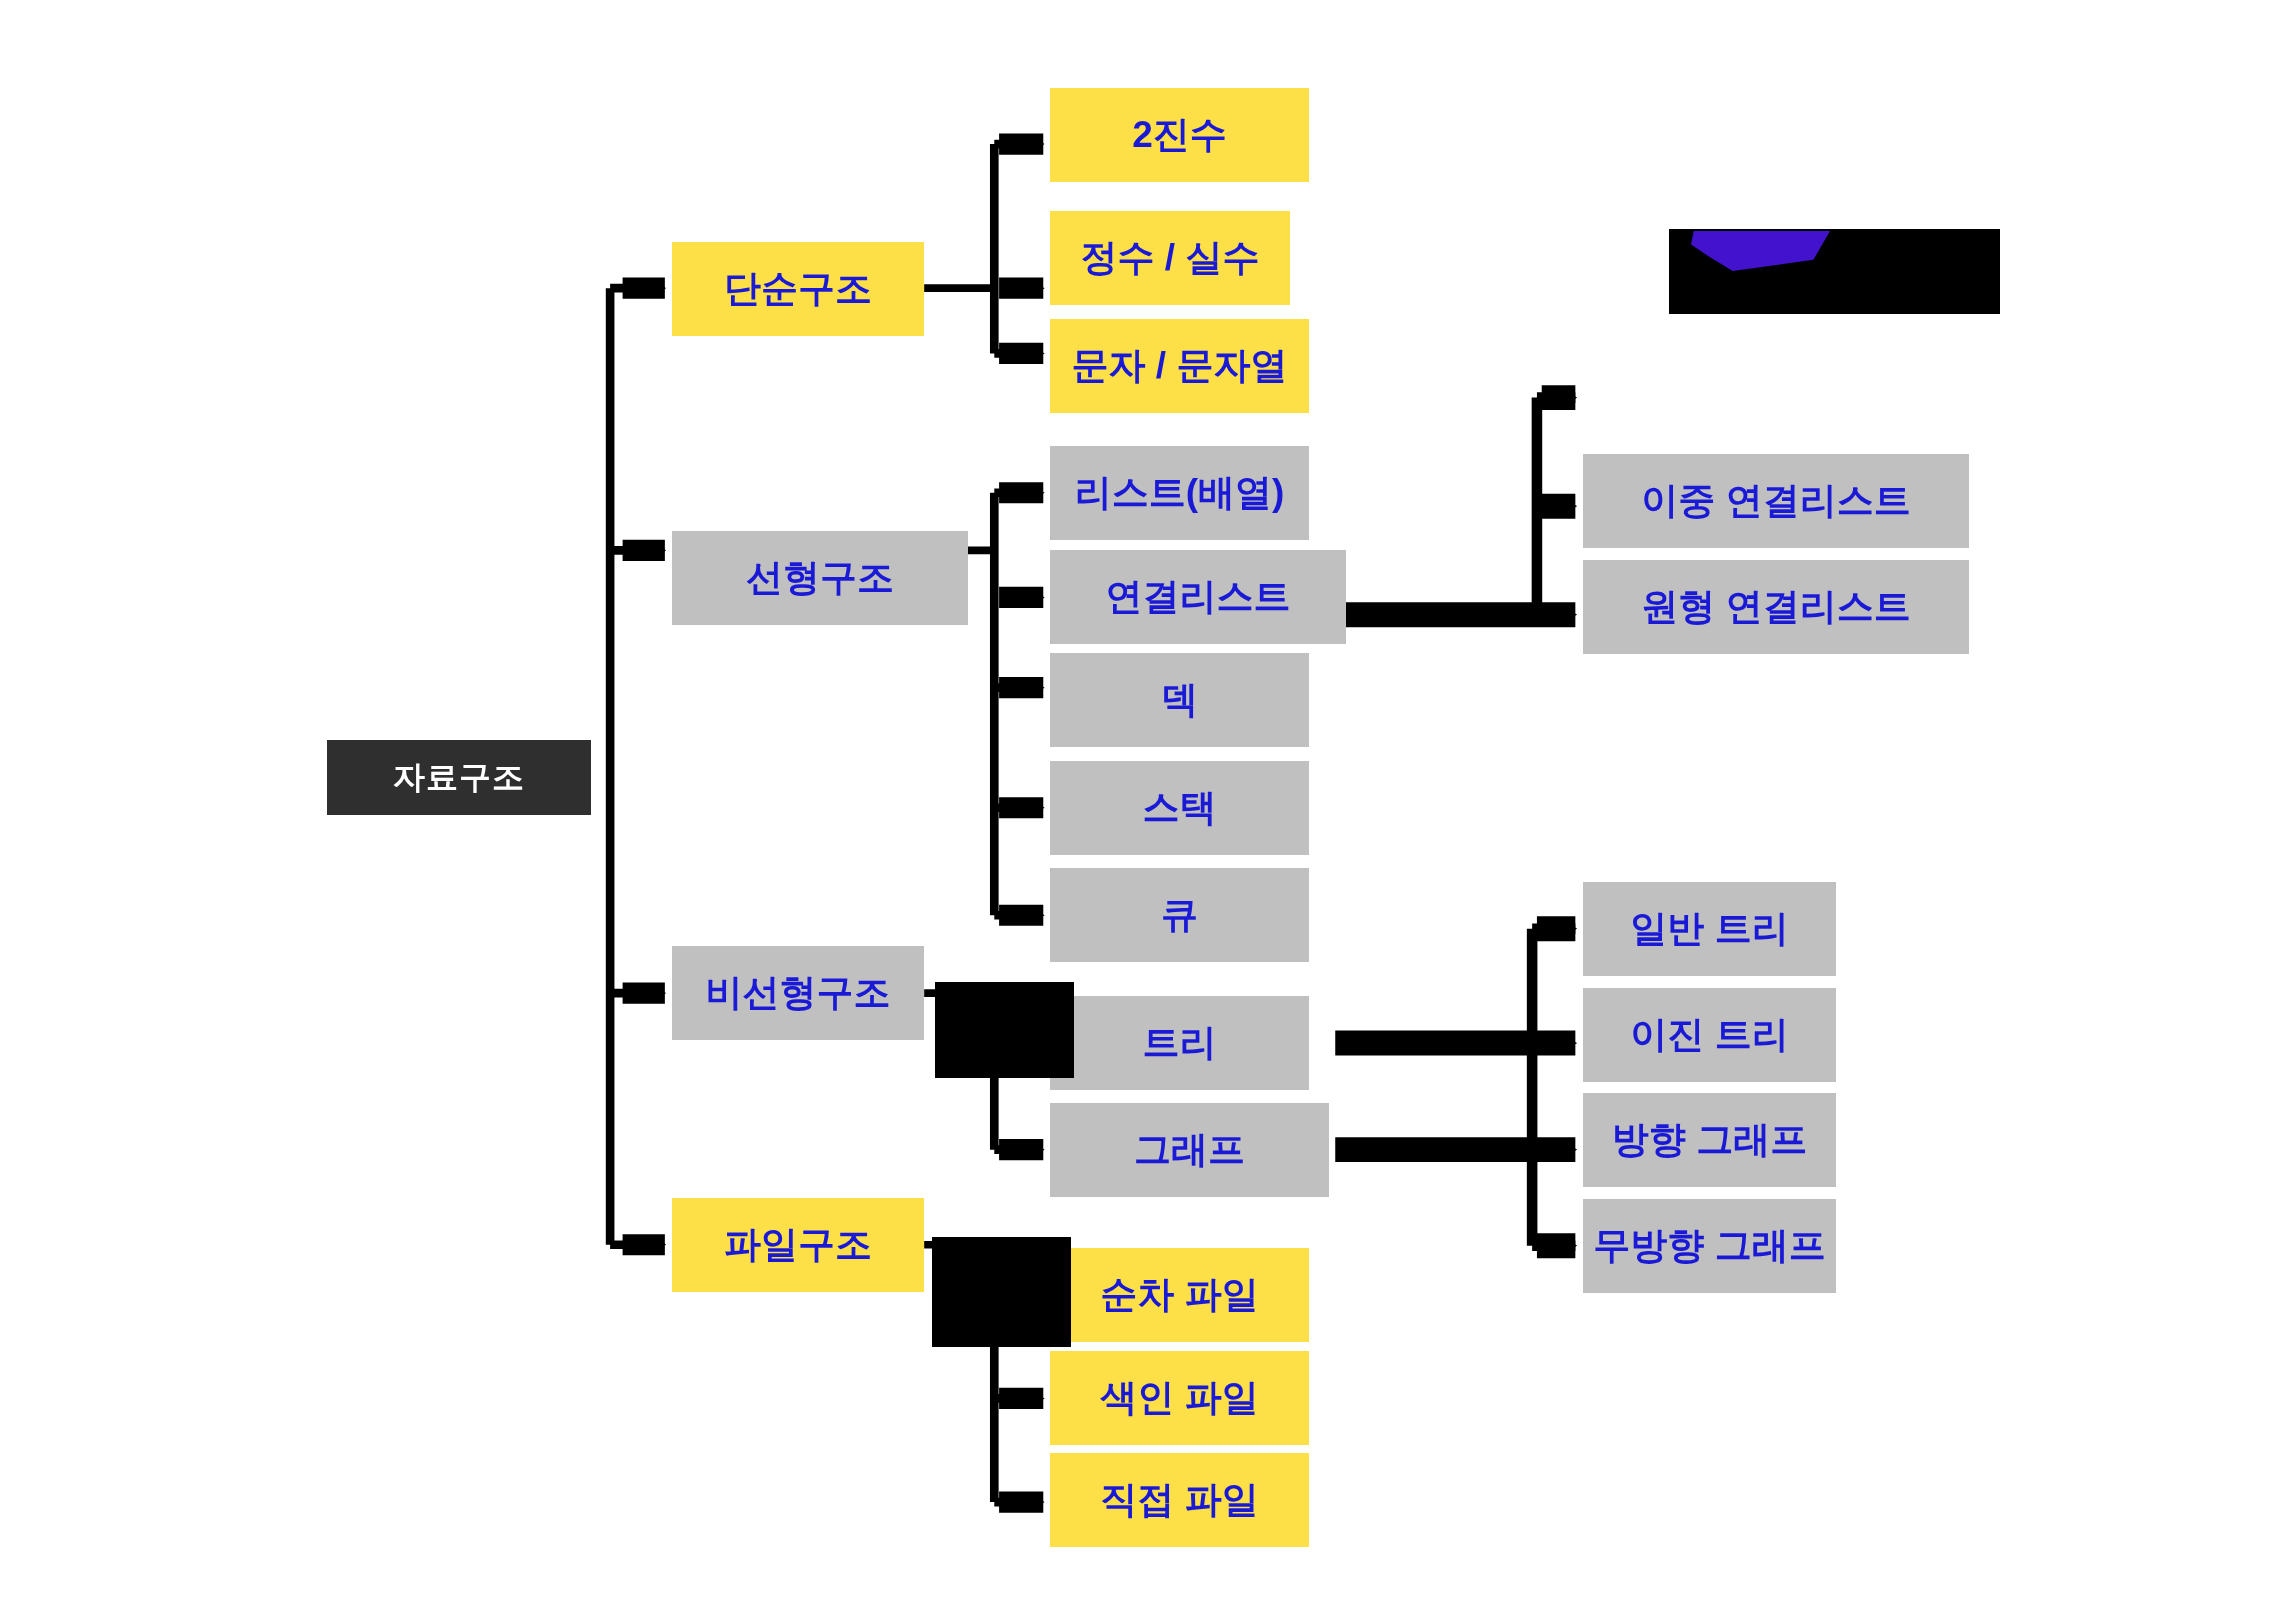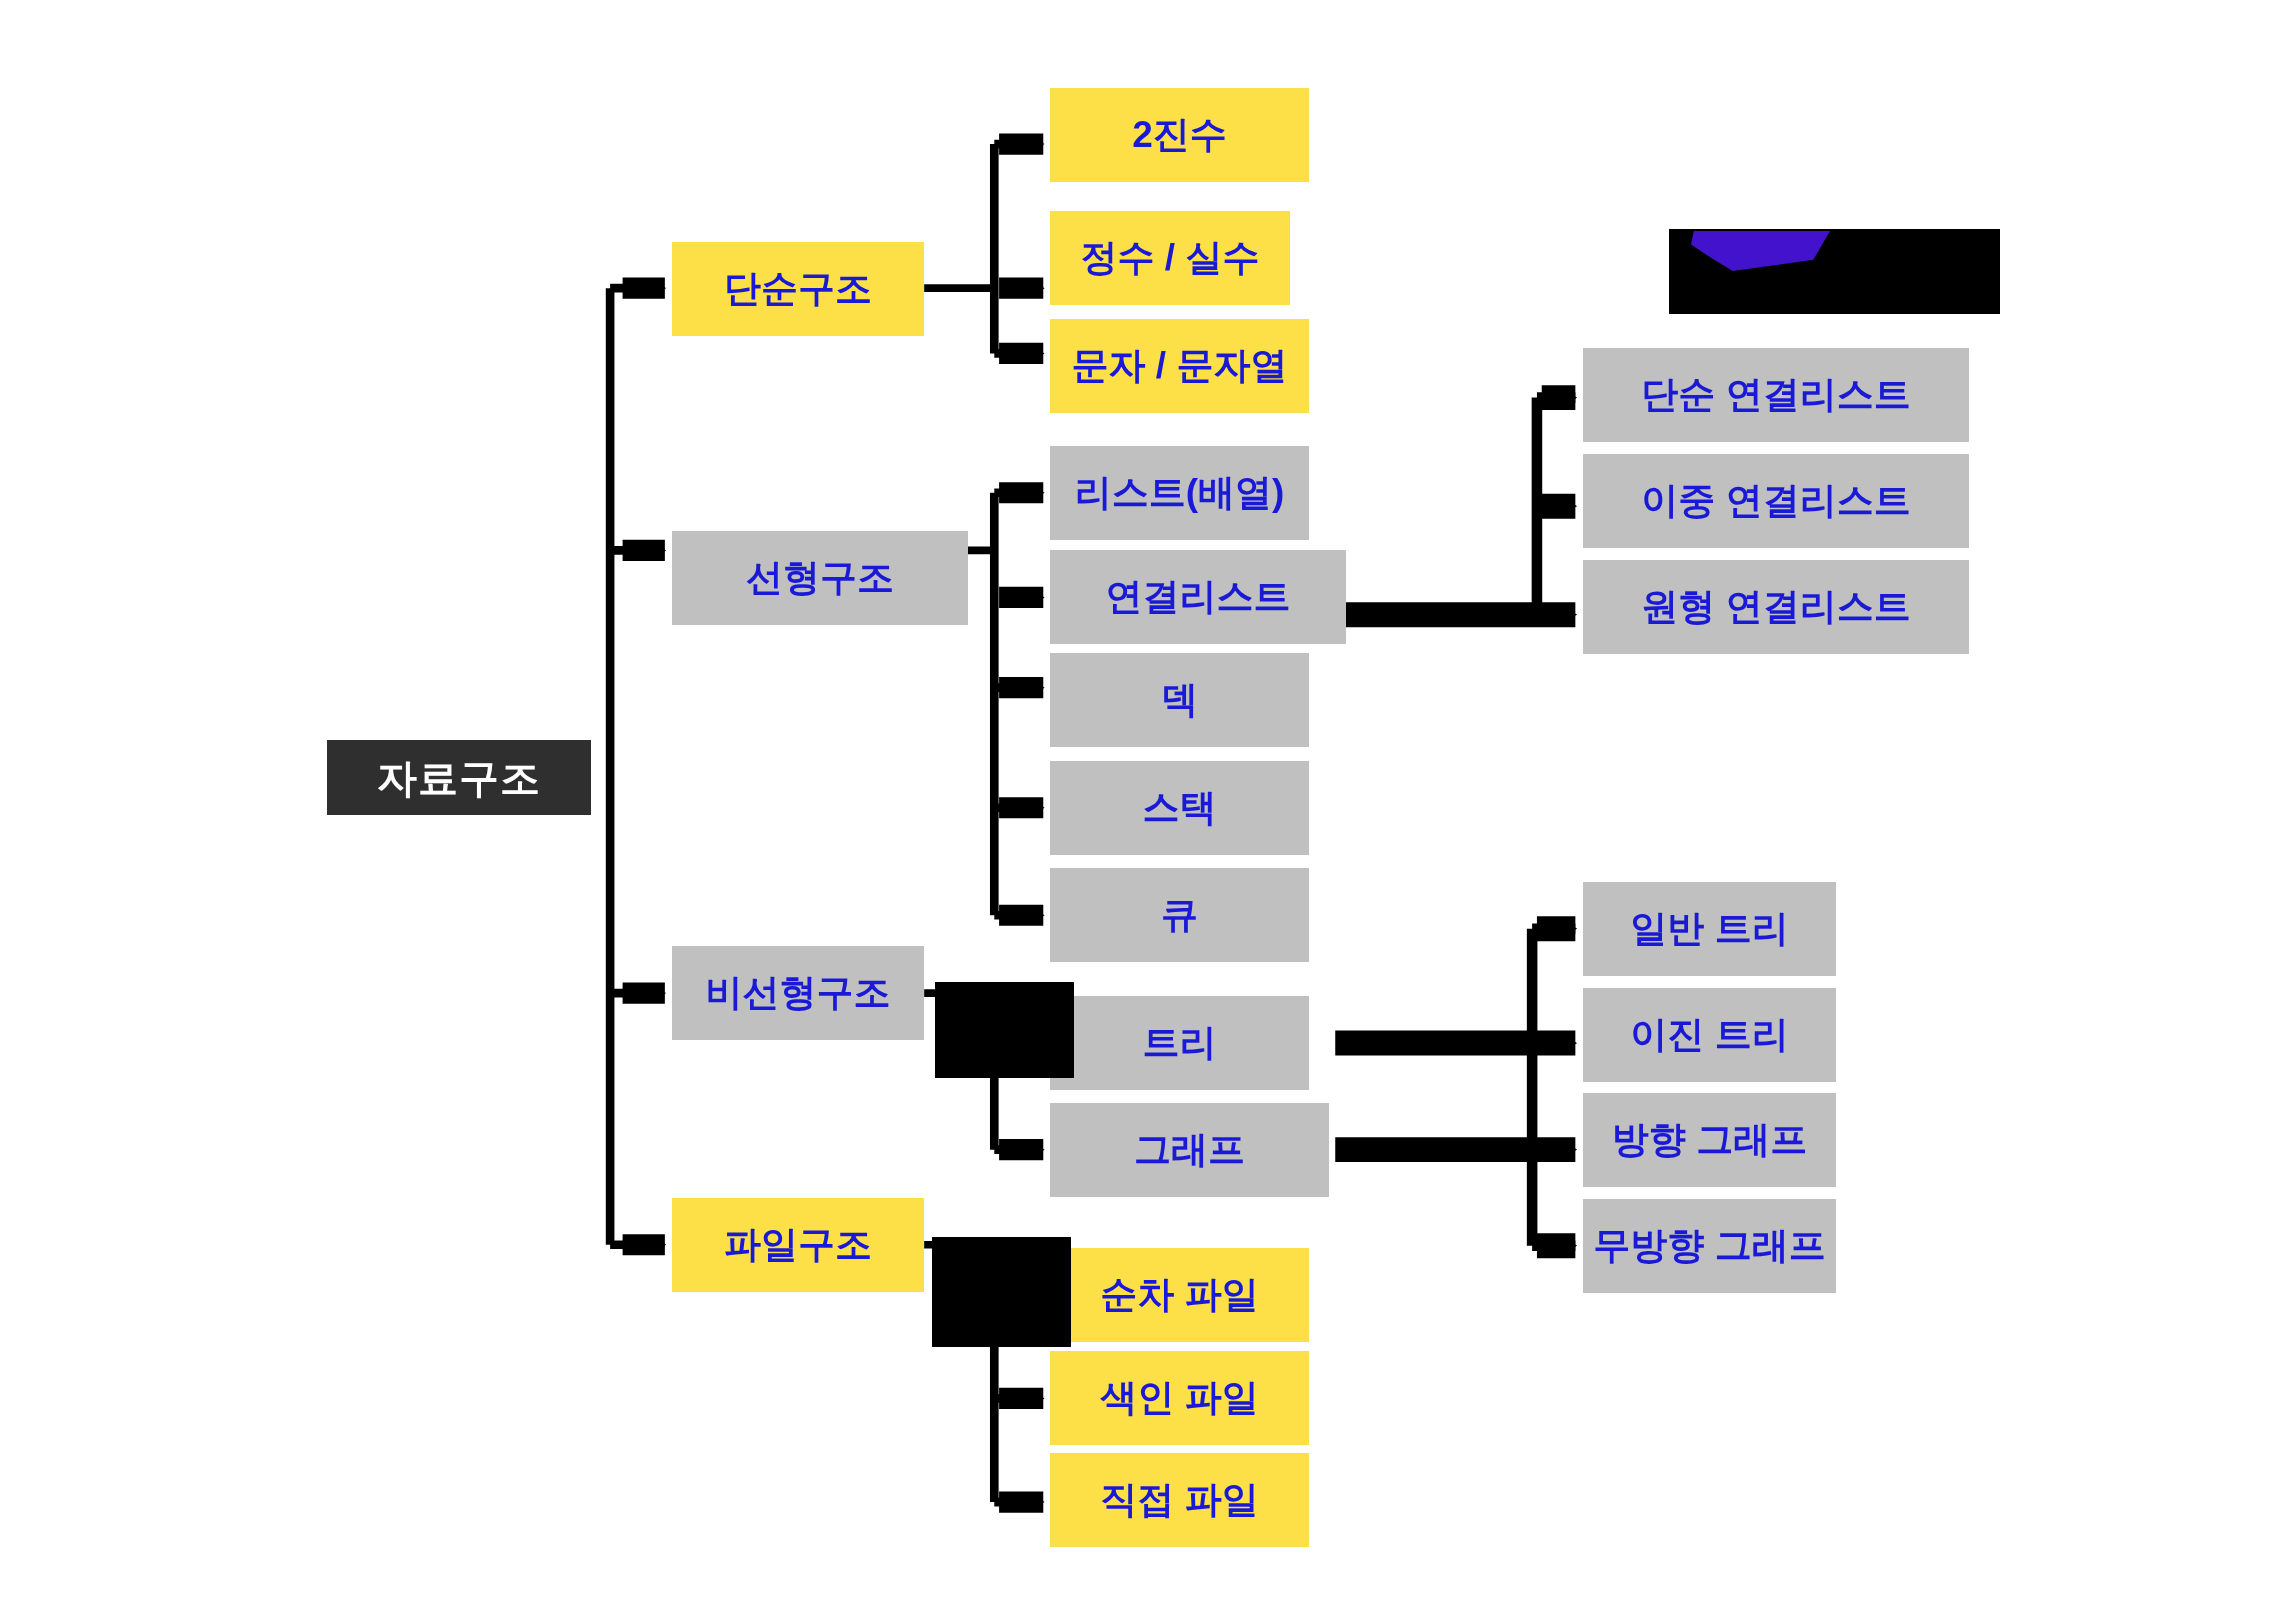--- a/index.html
+++ b/index.html
@@ -1,21 +1,21 @@
 <!DOCTYPE html>
 <html><head>
 <meta charset="utf-8">
 <style>
   html,body{margin:0;padding:0;background:#ffffff;}
   body{font-family:"Liberation Sans","DejaVu Sans",sans-serif;}
   #stage{position:relative;width:2294px;height:1602px;background:#ffffff;overflow:hidden;}
   svg#wires{position:absolute;left:0;top:0;width:2294px;height:1602px;pointer-events:none;}
   .node{position:absolute;display:flex;align-items:center;justify-content:center;
         text-align:center;font-weight:bold;line-height:1.05;box-sizing:border-box;}
-  .n-root{background:#2f2f2f;color:#ffffff;font-size:40px;letter-spacing:1px;}
+  .n-root{background:#2f2f2f;color:#ffffff;font-size:32px;letter-spacing:1px;}
   .n-light{background:#fde047;color:#1a1ad6;font-size:37px;}
   .n-mid{background:#c0c0c0;color:#1a1ad6;font-size:37px;}
   .redact{position:absolute;background:#000000;}
   .redact-purple{position:absolute;background:#4312cc;}
 </style>
 </head>
 <body>
 
 <div id="stage">
 
@@ -156,23 +156,20 @@
   <div class="node n-mid" style="left:1050px;top:653px;width:259px;height:94px;">
     <span>덱</span>
   </div>
   <div class="node n-mid" style="left:1050px;top:761px;width:259px;height:94px;">
     <span>스택</span>
   </div>
   <div class="node n-mid" style="left:1050px;top:868px;width:259px;height:94px;">
     <span>큐</span>
   </div>
 
-  <div class="node n-mid" style="left:1583px;top:348px;width:386px;height:94px;">
-    <span>단순 연결리스트</span>
-  </div>
   <div class="node n-mid" style="left:1583px;top:454px;width:386px;height:94px;">
     <span>이중 연결리스트</span>
   </div>
   <div class="node n-mid" style="left:1583px;top:560px;width:386px;height:94px;">
     <span>원형 연결리스트</span>
   </div>
 
   <div class="node n-mid" style="left:1050px;top:996px;width:259px;height:94px;">
     <span>트리</span>
   </div>

